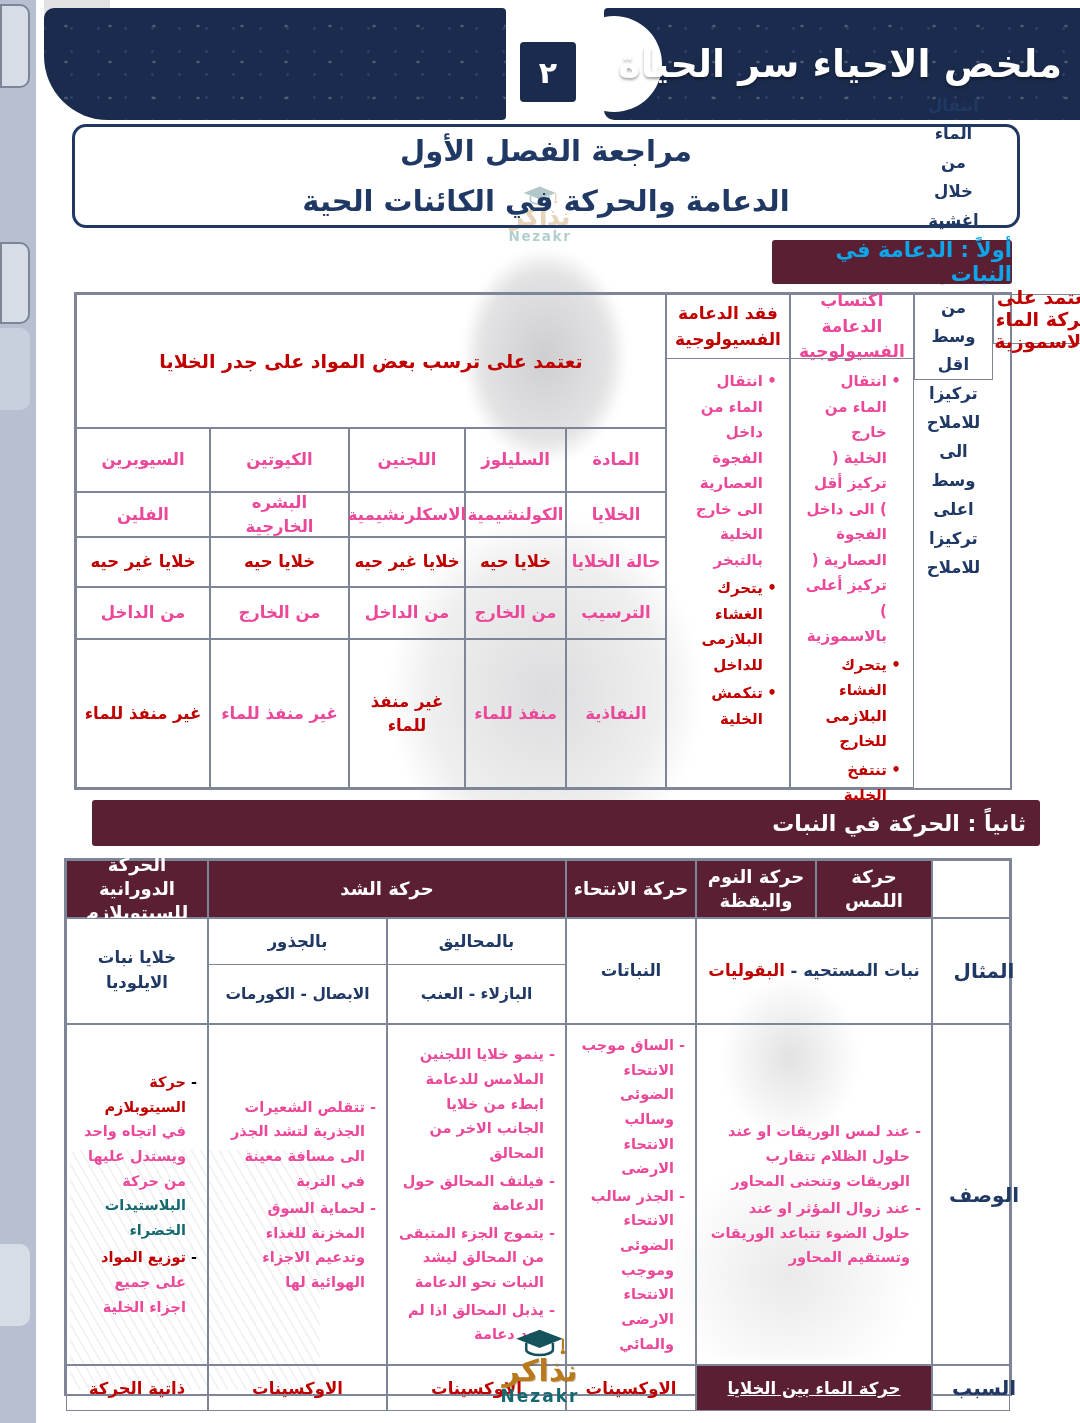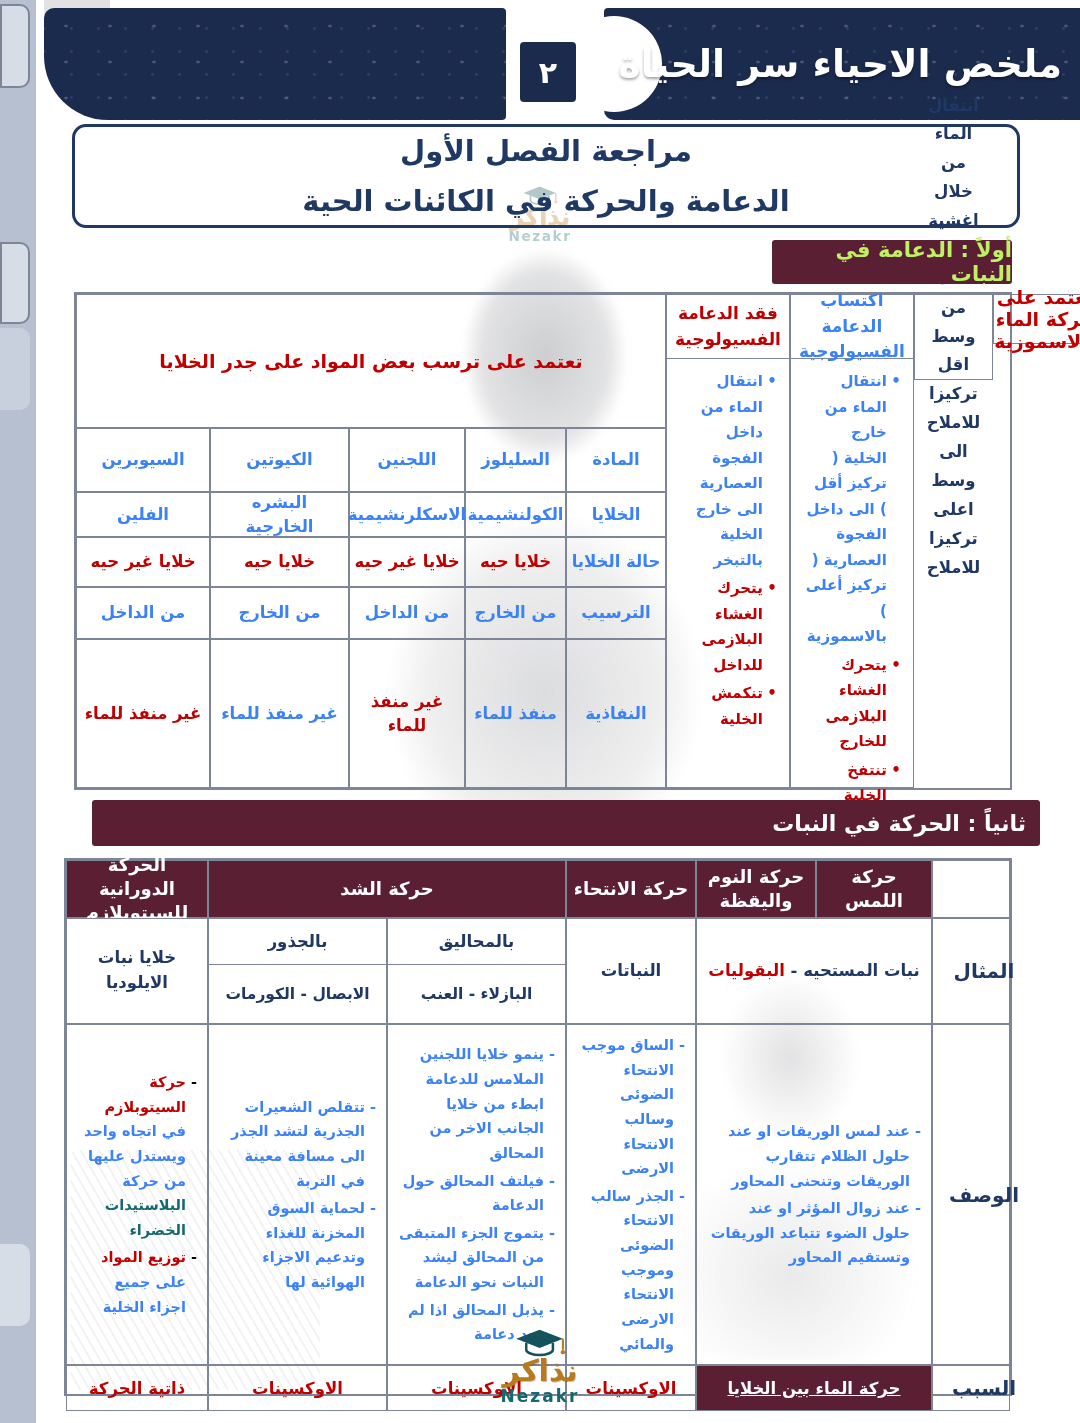--- a/index.html
+++ b/index.html
@@ -40,27 +40,27 @@
     white-space:nowrap; text-shadow:0 2px 3px rgba(0,0,0,.35); }
   .pagenum { position:absolute; left:520px; top:42px; width:56px; height:60px; background:#1b2b4d; color:#fff; font-size:30px;
     font-weight:bold; display:flex; align-items:center; justify-content:center; border-radius:4px; z-index:2; }
 
   
   .title-box { position:absolute; left:64px; top:124px; width:948px; height:104px; border:3.5px solid #1f3864; border-radius:14px;
     display:flex; flex-direction:column; align-items:center; justify-content:center; gap:16px; z-index:2;margin-left:8px; }
   .title-box div { color:#1f3864; font-size:29px; font-weight:bold; }
 
   
-  .band1 { position:absolute; left:772px; top:240px; width:240px; height:44px; background:#5a1f33; color:#bef264; font-size:21px;
+  .band1 { position:absolute; left:772px; top:240px; width:240px; height:44px; background:#5a1f33; color:#0ea5e9; font-size:21px;
     font-weight:bold; display:flex; align-items:center; justify-content:center; z-index:2; border-radius:3px; }
   .band2 { position:absolute; left:64px; top:800px; width:948px; height:46px; background:#5a1f33; color:#fff; font-size:22px;
     font-weight:bold; display:flex; align-items:center; padding-right:14px; z-index:2; border-radius:3px;margin-left:28px; }
 
   
-  .navy { color:#3b82f6; } .red { color:#c00000; } .teal { color:#15686f; }
+  .navy { color:#ec4899; } .red { color:#c00000; } .teal { color:#15686f; }
 
   
   .t1 { position:absolute; left:74px; top:292px; width:938px; height:498px; display:flex; border:2px solid #7d8597; z-index:1; }
   .col-physio { width:344px; display:flex; flex-direction:row;justify-content:flex-end; }
   .col-struct { flex:1; display:flex; flex-direction:column; }
   .hd { height:42px; background:#1f3864; color:#fff; font-size:21px; font-weight:bold; display:flex; align-items:center;
     justify-content:center; border:1px solid #7d8597; }
   .intro { display:flex; align-items:center; justify-content:center; color:#c00000; font-weight:bold; font-size:19px;
     border:1px solid #7d8597; text-align:center; }
   .col-physio .intro { height:50px; }

